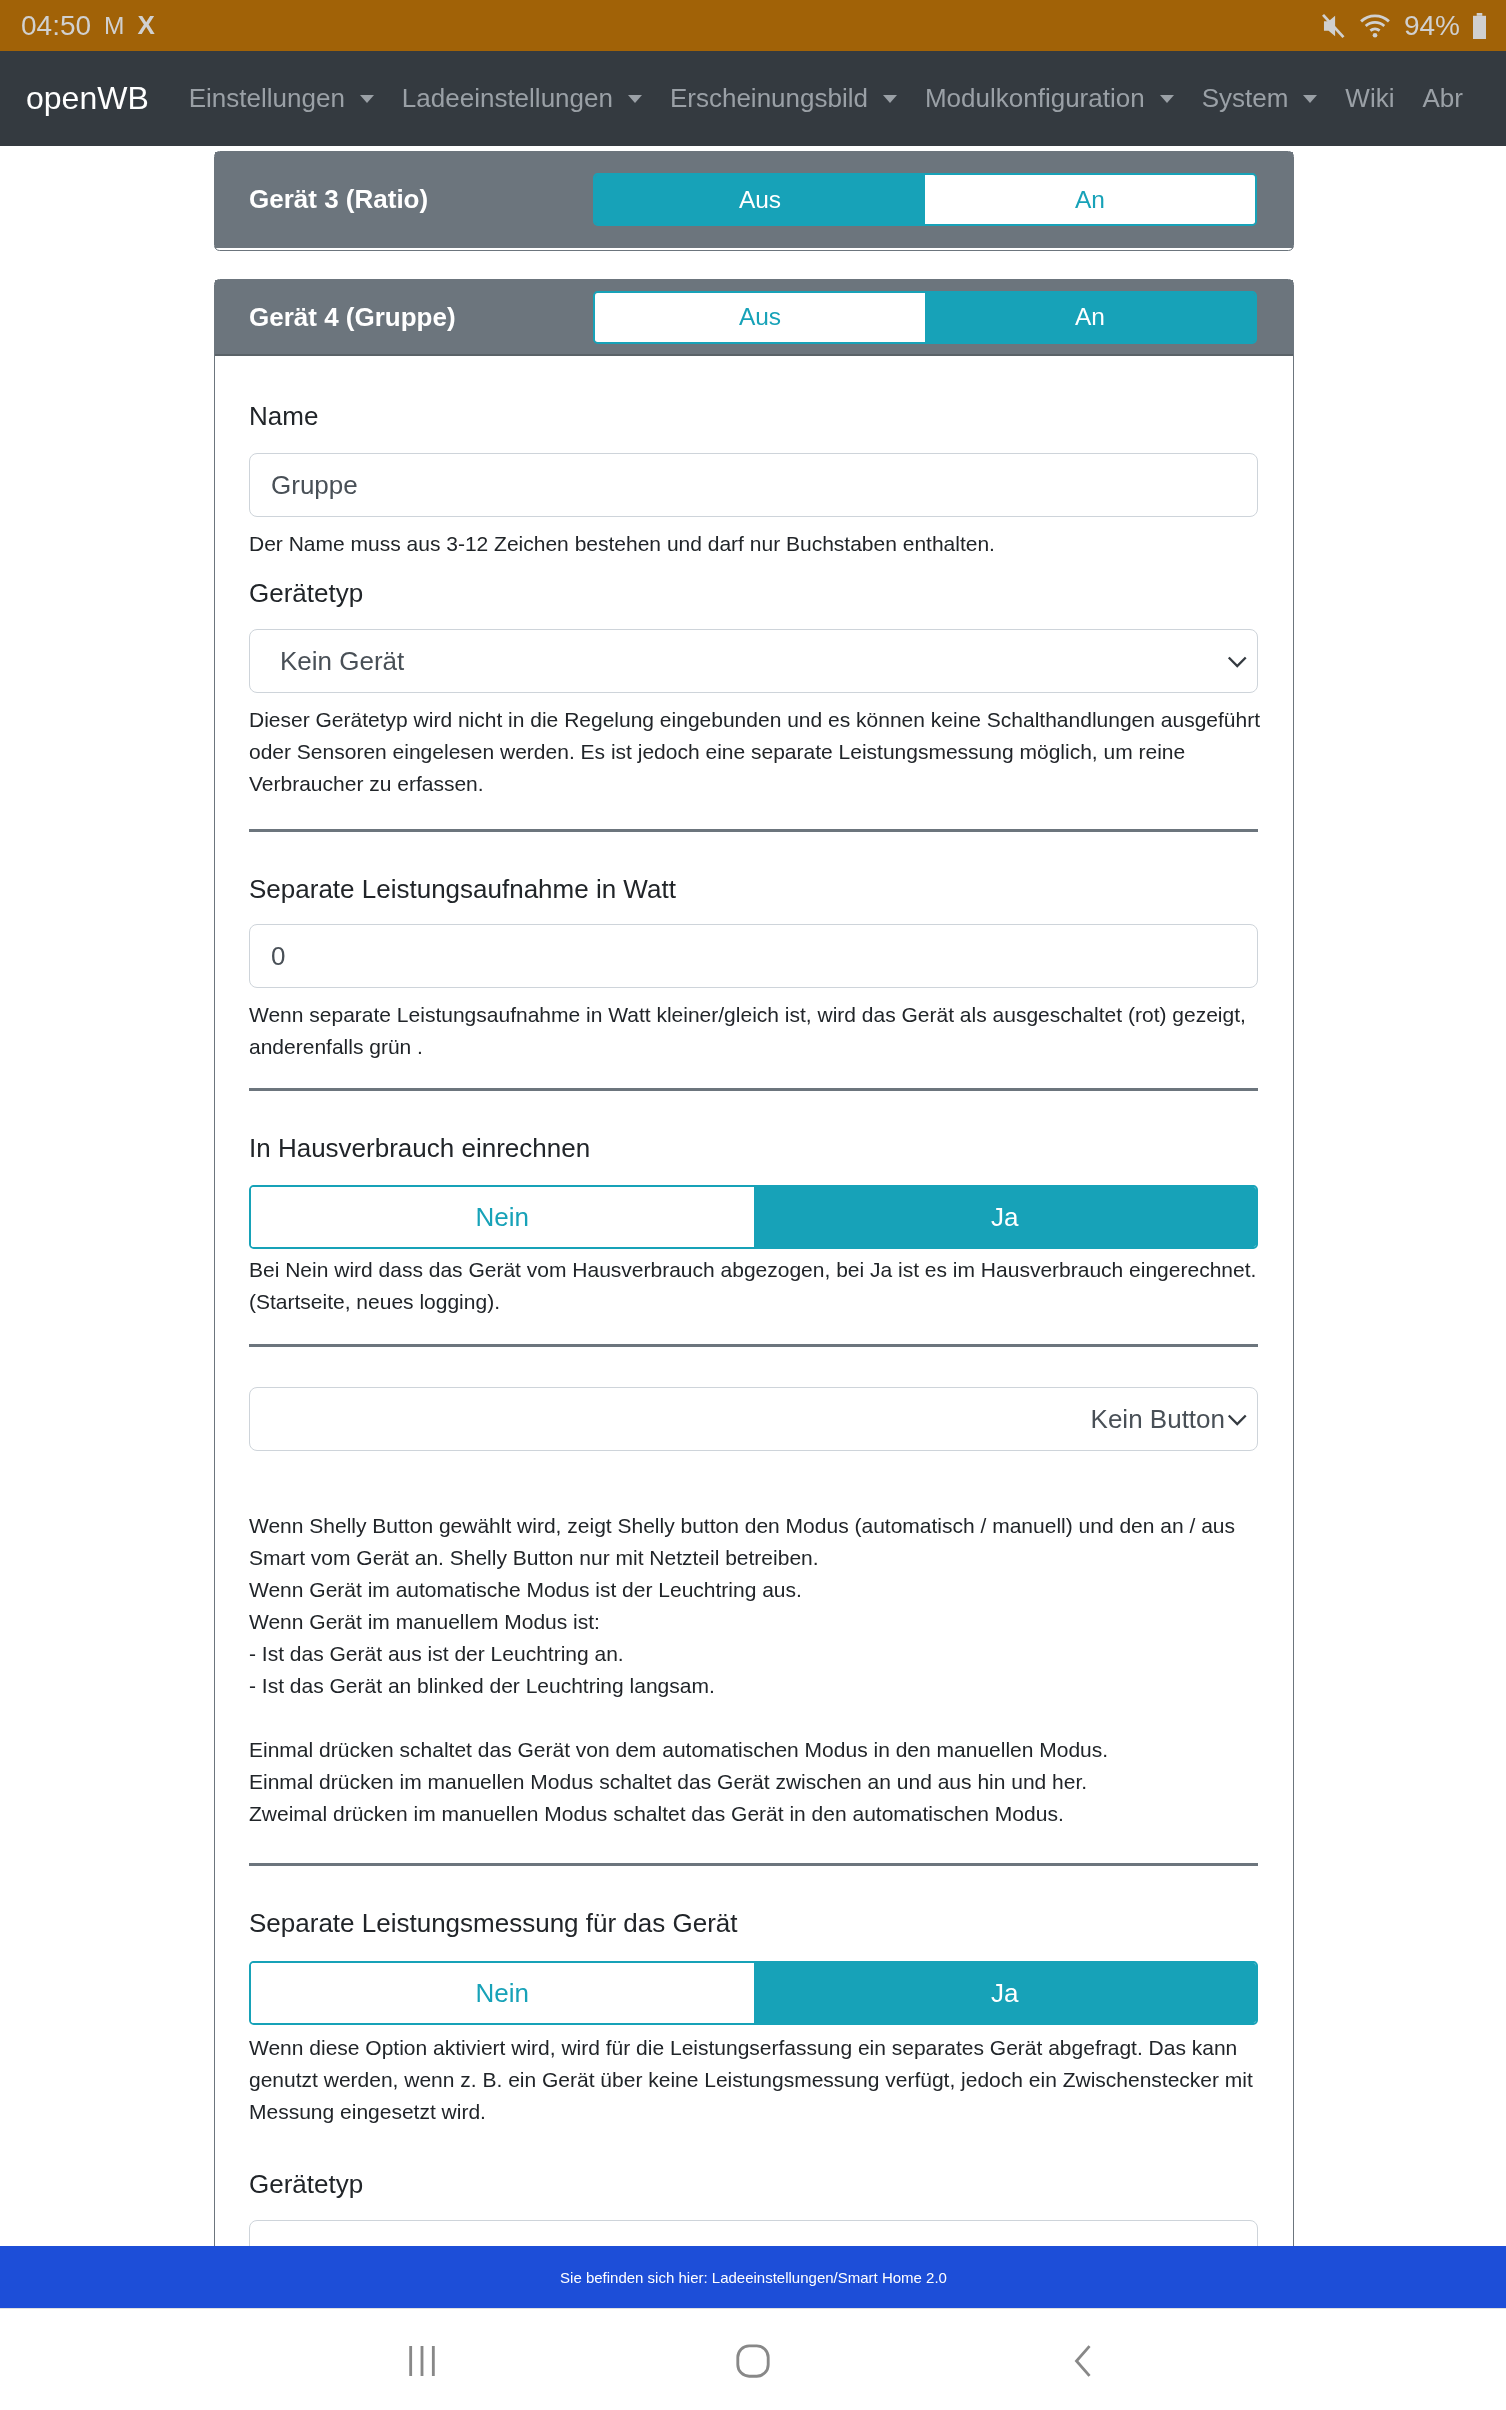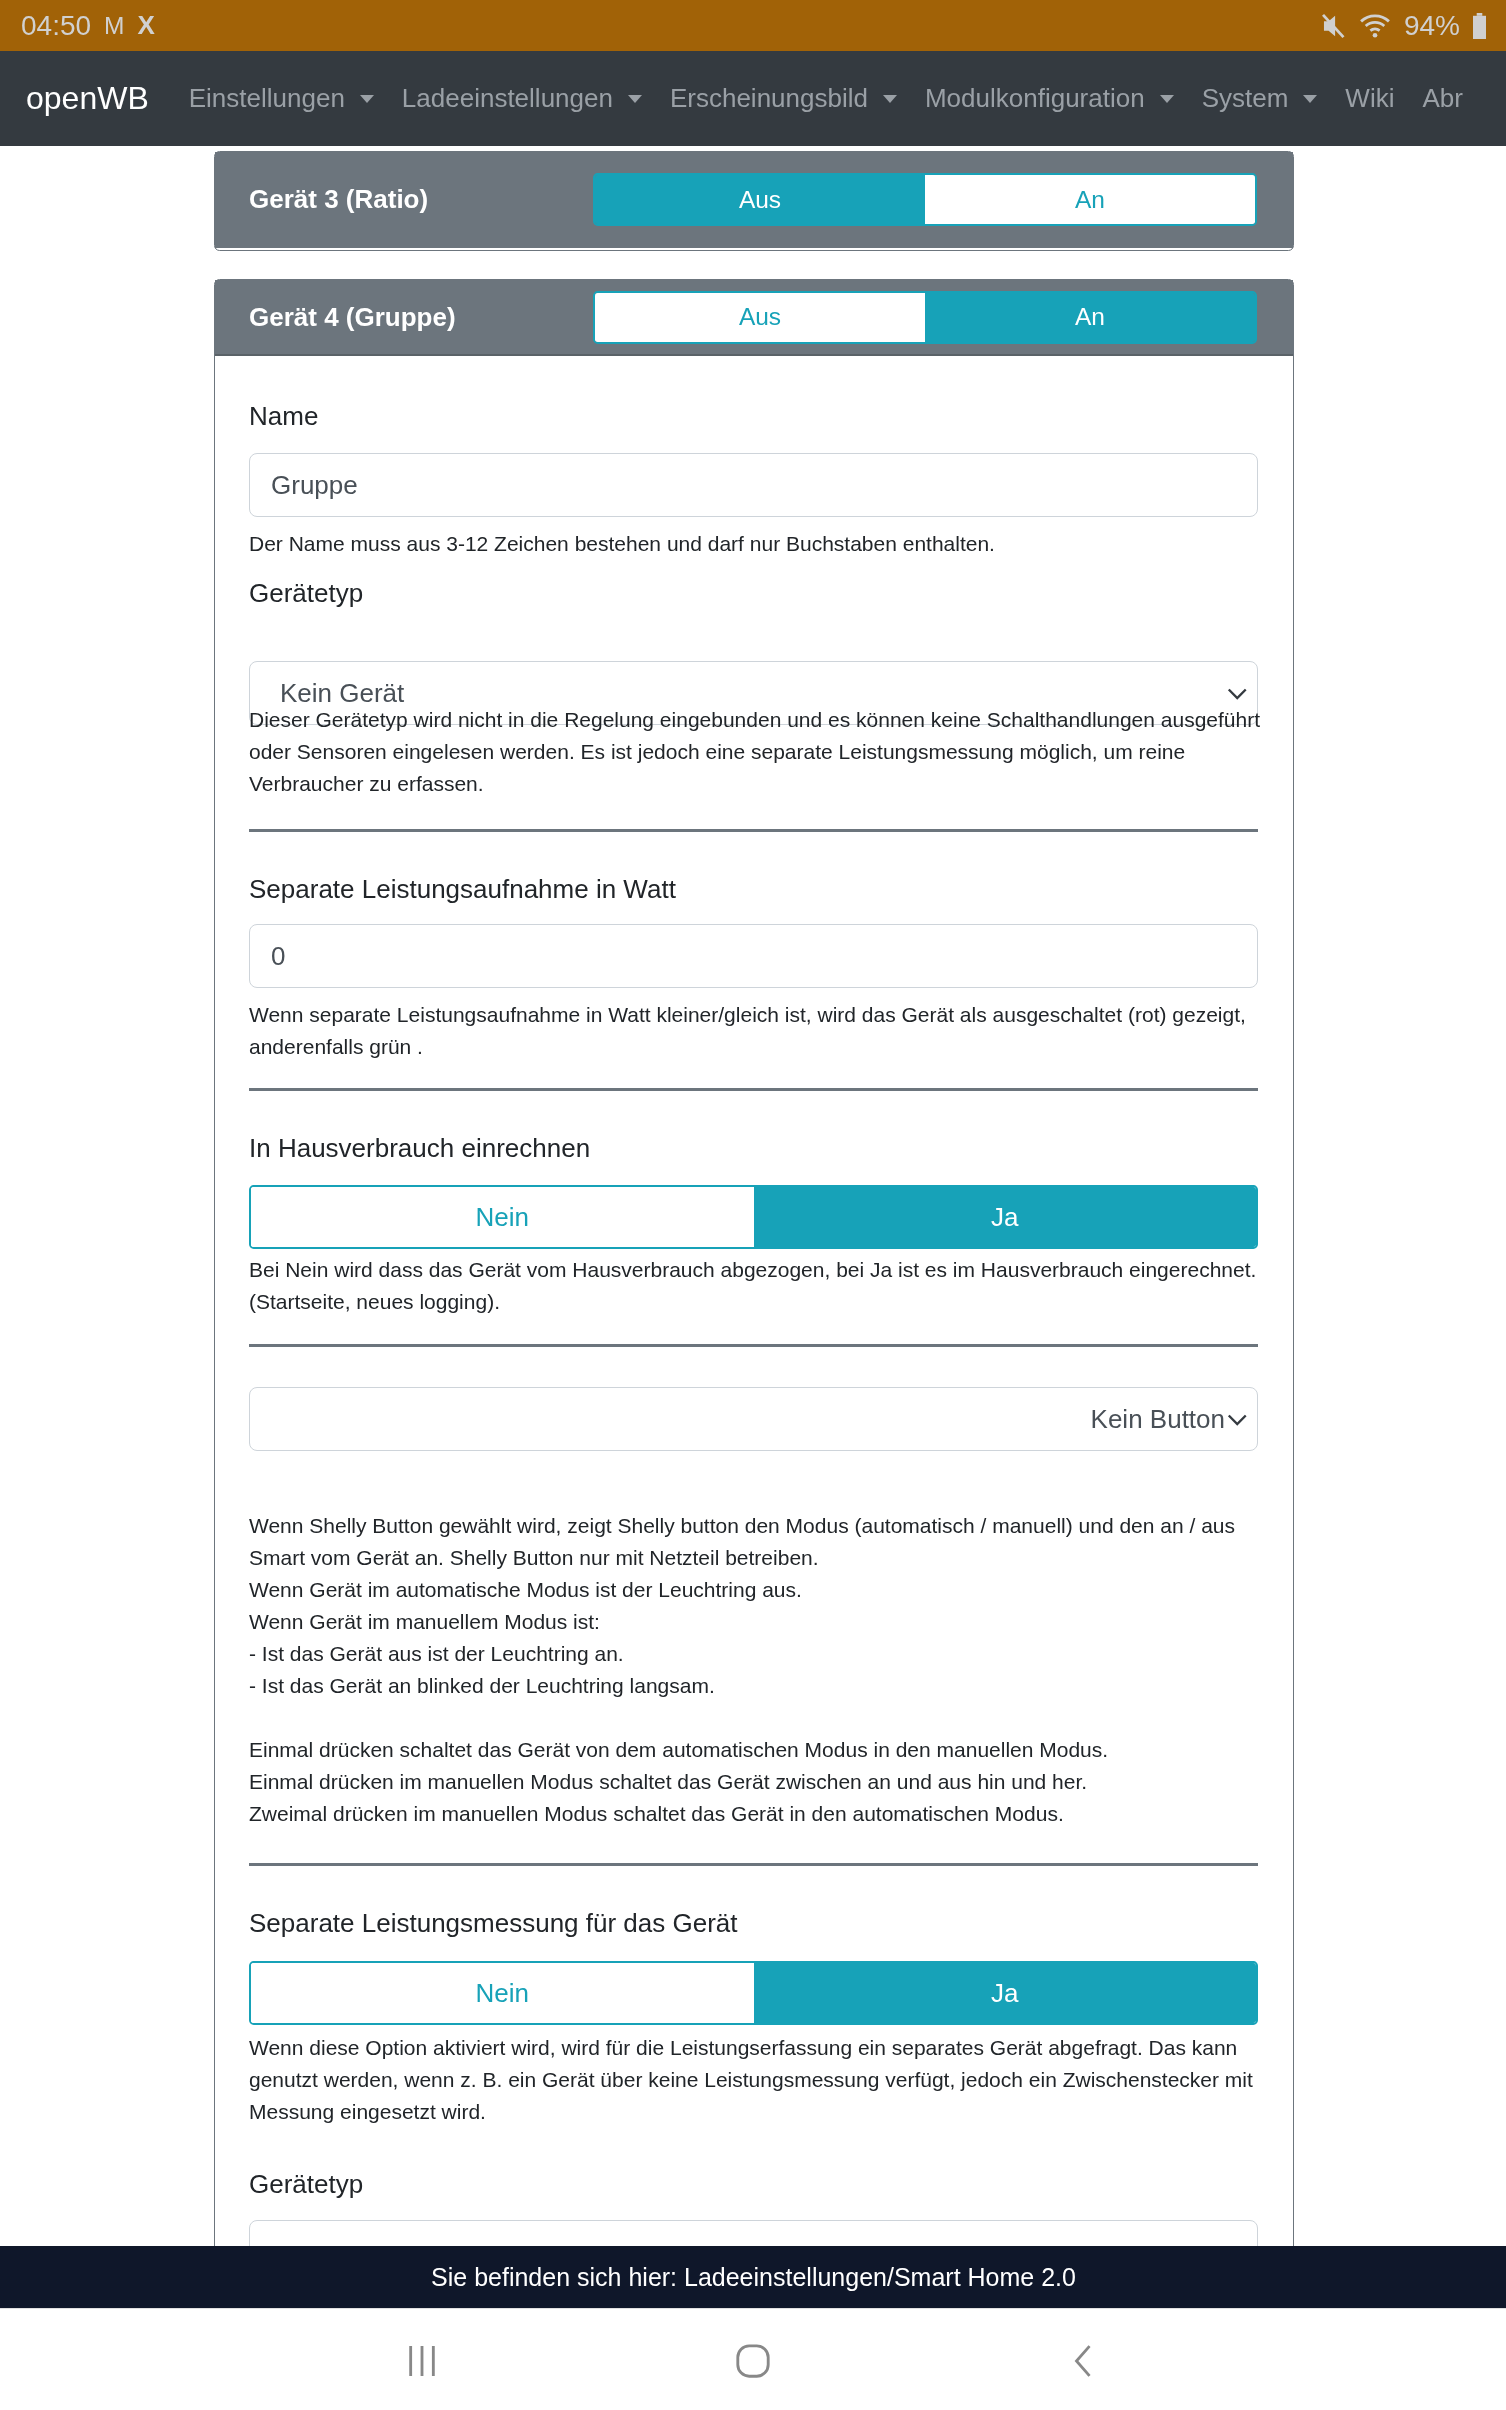--- a/index.html
+++ b/index.html
@@ -20,21 +20,21 @@
   .opt.inactive { background: #fff; color: #17a2b8; }
   .card-body { padding: 0 34px; position: relative; }
   .label { font-size: 26px; color: #212529; position: absolute; left: 34px; }
   .input { position: absolute; left: 34px; width: 1009px; height: 64px; border: 1.9px solid #ced4da; border-radius: 8px; background: #fff; font-size: 26px; color: #495057; display: flex; align-items: center; padding-left: 21px; }
   .select { padding-left: 30px; justify-content: space-between; padding-right: 7.5px; }
   .chev { width: 24.5px; height: 24.5px; }
   .help { position: absolute; left: 34px; width: 1017px; font-size: 21px; line-height: 32px; color: #212529; }
   .hr { position: absolute; left: 34px; width: 1009px; height: 2.8px; background: #6c757d; }
   .bigtoggle { position: absolute; left: 34px; width: 1009px; height: 64px; }
   .bigtoggle .opt { font-size: 26px; }
-  .footer { position: absolute; top: 2246px; left: 0; width: 1507px; height: 62px; background: #0f172a; color: #fff; font-size: 25px; display: flex; align-items: center; justify-content: center; }
+  .footer { position: absolute; top: 2246px; left: 0; width: 1507px; height: 62px; background: #1d4ed8; color: #fff; font-size: 15px; display: flex; align-items: center; justify-content: center; }
   .sysnav { position: absolute; top: 2308px; left: 0; width: 1507px; height: 103px; background: #fff; border-top: 1.9px solid #e0e0e0; }
   .sysnav .btn { position: absolute; top: 28px; width: 56px; height: 47px; display: flex; align-items: center; justify-content: center; }
 </style>
 </head>
 <body>
 
 <div class="statusbar">
   <div class="left">
     <span>04:50</span>
     <span style="font-size:24.5px;">M</span>
@@ -108,21 +108,21 @@
       </div>
     </div>
     <div class="card-body" style="height:1968px;">
       <div class="label" style="top:45px;">Name</div>
       <div class="input" style="top:97px;">
           <span>Gruppe</span>
         </div>
       <div class="help" style="top:172px;">Der Name muss aus 3-12 Zeichen bestehen und darf nur Buchstaben enthalten.</div>
 
       <div class="label" style="top:222px;">Gerätetyp</div>
-      <div class="input select" style="top:273px;margin-top:32px;">
+      <div class="input select" style="top:273px;">
         <span>Kein Gerät</span>
         <svg class="chev" viewBox="0 0 26 26">
             <path d="M4 9l9 9 9-9" stroke="#343a40" stroke-width="2.5" fill="none"></path>
           </svg>
       </div>
       <div class="help" style="top:348px;">Dieser Gerätetyp wird nicht in die Regelung eingebunden und es können keine Schalthandlungen ausgeführt oder Sensoren eingelesen werden. Es ist jedoch eine separate Leistungsmessung möglich, um reine Verbraucher zu erfassen.</div>
       <div class="hr" style="top:473px;"></div>
 
       <div class="label" style="top:518px;">Separate Leistungsaufnahme in Watt</div>
       <div class="input" style="top:568px;">

